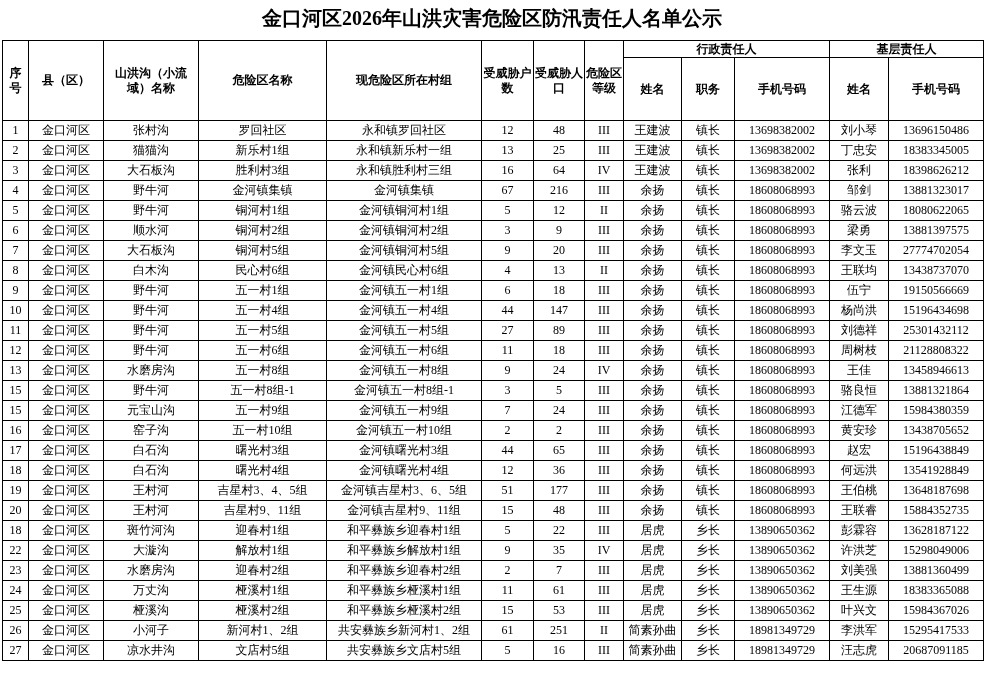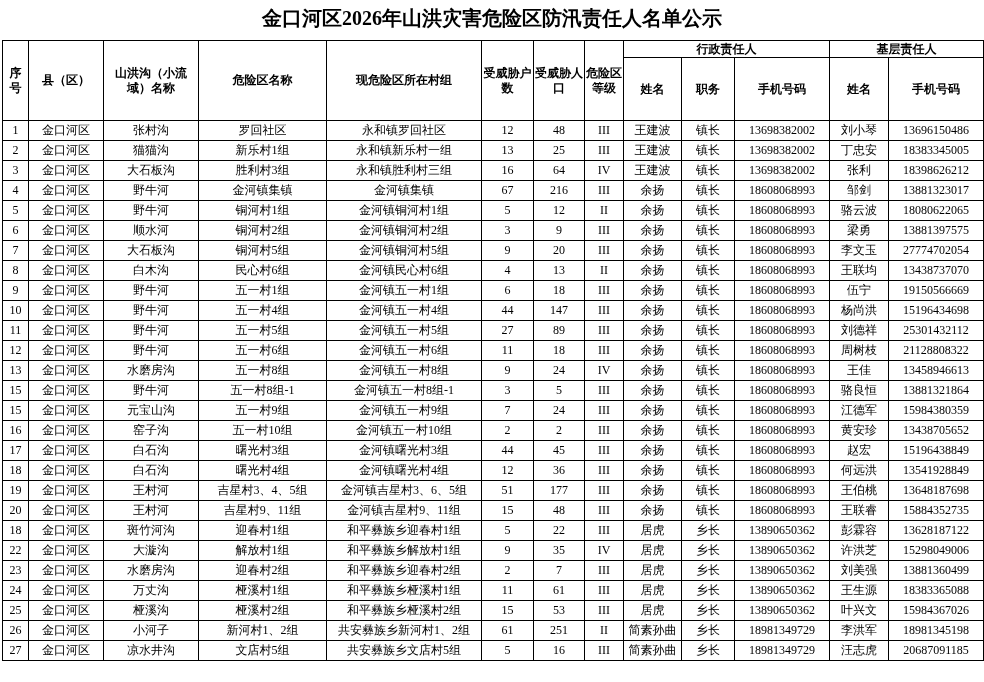--- a/index.html
+++ b/index.html
@@ -342,21 +342,21 @@
         <td>黄安珍</td>
         <td>13438705652</td>
       </tr>
       <tr>
         <td>17</td>
         <td>金口河区</td>
         <td>白石沟</td>
         <td>曙光村3组</td>
         <td>金河镇曙光村3组</td>
         <td>44</td>
-        <td>45</td>
+        <td>65</td>
         <td>III</td>
         <td>余扬</td>
         <td>镇长</td>
         <td>18608068993</td>
         <td>赵宏</td>
         <td>15196438849</td>
       </tr>
       <tr>
         <td>18</td>
         <td>金口河区</td>
@@ -483,21 +483,21 @@
         <td>小河子</td>
         <td>新河村1、2组</td>
         <td>共安彝族乡新河村1、2组</td>
         <td>61</td>
         <td>251</td>
         <td>II</td>
         <td>简素孙曲</td>
         <td>乡长</td>
         <td>18981349729</td>
         <td>李洪军</td>
-        <td>18981345198</td>
+        <td>15295417533</td>
       </tr>
       <tr>
         <td>27</td>
         <td>金口河区</td>
         <td>凉水井沟</td>
         <td>文店村5组</td>
         <td>共安彝族乡文店村5组</td>
         <td>5</td>
         <td>16</td>
         <td>III</td>

